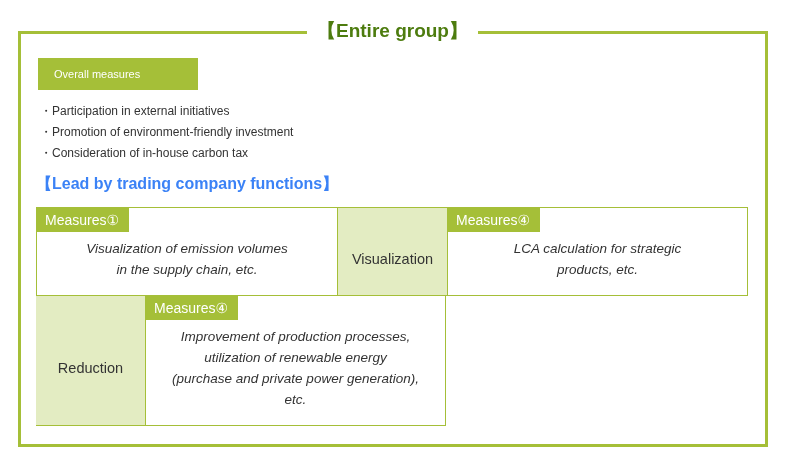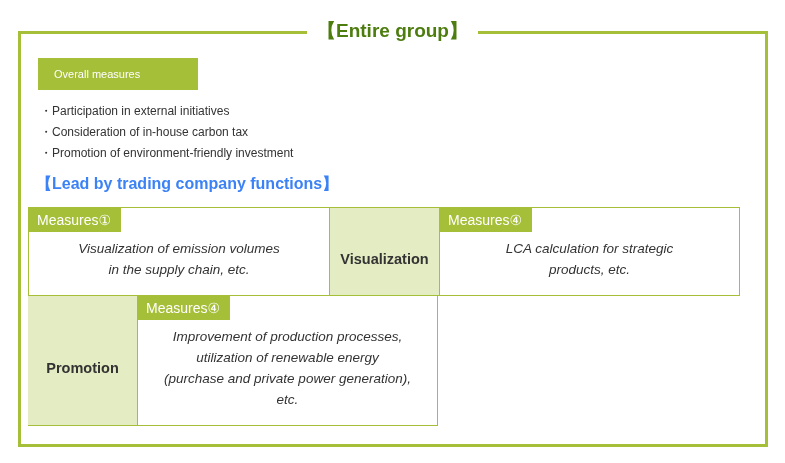--- a/index.html
+++ b/index.html
@@ -94,21 +94,21 @@
     font-weight: bold;
     color: #3b82f6;
     white-space: nowrap;
   }
   .sec-head.left  { left: 36px; }
   .sec-head.right { left: 448px; }
 
   
   .matrix {
     position: absolute;
-    left: 28px;
+    left: 36px;
     top: 207px;
     width: 712px;
     height: 192px;
     box-sizing: border-box;
     border-radius: 17px;
   }
   .mrow {
     position: absolute;
     left: 0;
     width: 100%;
@@ -144,21 +144,20 @@
     white-space: pre-line;
   }
   .cell.left .cell-body,
   .cell.right .cell-body {
     margin-top: 14px;
     font-style: italic;
   }
   .cell.mid .cell-body {
     font-size: 14.5px;
     margin-top: 16px;
-    font-weight: bold;
   }
 
   .meas-tag {
     position: absolute;
     left: 0px;
     top: 0px;
     height: 24px;
     line-height: 24px;
     padding: 0 10px 0 8px;
     background: #a5bf38;
@@ -177,24 +176,24 @@
 
   <div class="frame-title">【Entire group】</div>
 
   <div class="overall-chip">Overall measures</div>
 
   <div class="bullets">
     <div class="bullet-row">
       <span class="bullet-dot">・</span><span>Participation in external initiatives</span>
     </div>
     <div class="bullet-row">
+      <span class="bullet-dot">・</span><span>Promotion of environment-friendly investment</span>
+    </div>
+    <div class="bullet-row">
       <span class="bullet-dot">・</span><span>Consideration of in-house carbon tax</span>
-    </div>
-    <div class="bullet-row">
-      <span class="bullet-dot">・</span><span>Promotion of environment-friendly investment</span>
     </div>
   </div>
 
   <div class="sec-head left">【Lead by trading company functions】</div>
 
   <div class="matrix">
 
     <div class="mrow r1">
       <div class="cell left">
         <span class="meas-tag">Measures①</span>
@@ -206,21 +205,21 @@
       </div>
       <div class="cell right">
         <span class="meas-tag">Measures④</span>
         <span class="cell-body">LCA calculation for strategic
 products, etc.</span>
       </div>
     </div>
 
     <div class="mrow r2">
       <div class="cell mid">
-        <span class="cell-body">Promotion</span>
+        <span class="cell-body">Reduction</span>
       </div>
       <div class="cell right">
         <span class="meas-tag">Measures④</span>
         <span class="cell-body">Improvement of production processes,
 utilization of renewable energy
 (purchase and private power generation),
 etc.</span>
       </div>
     </div>
 

